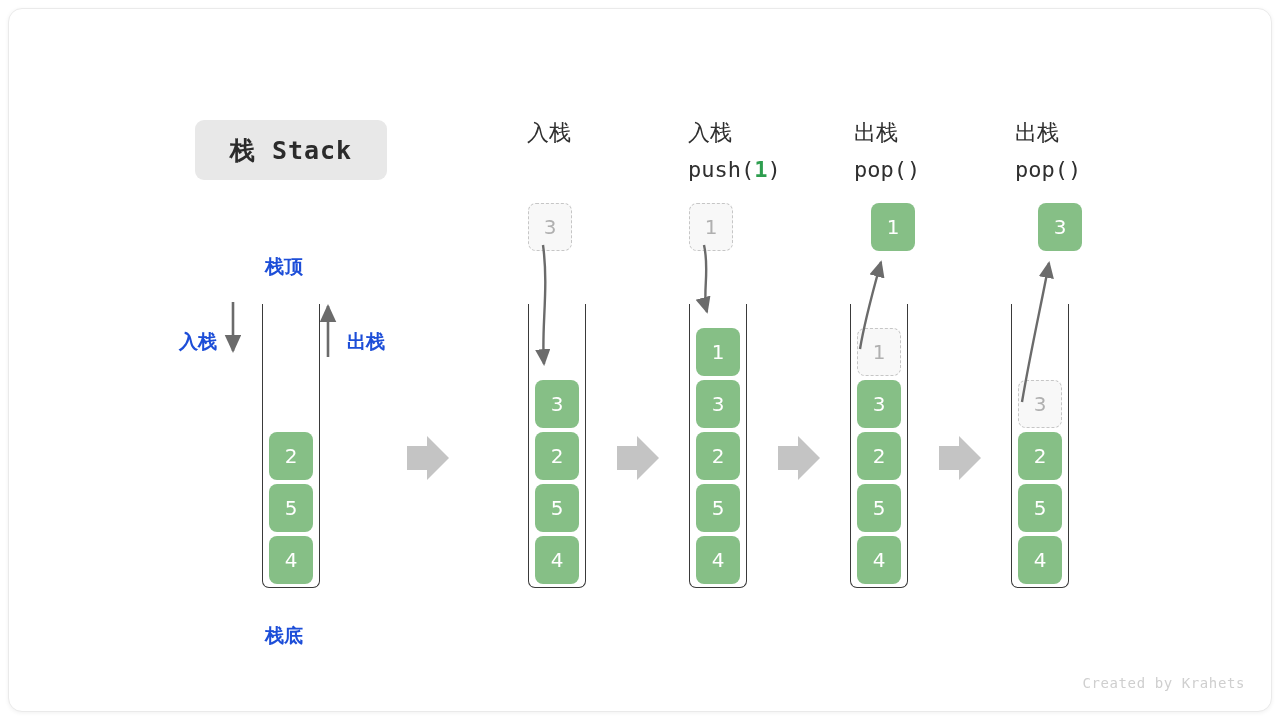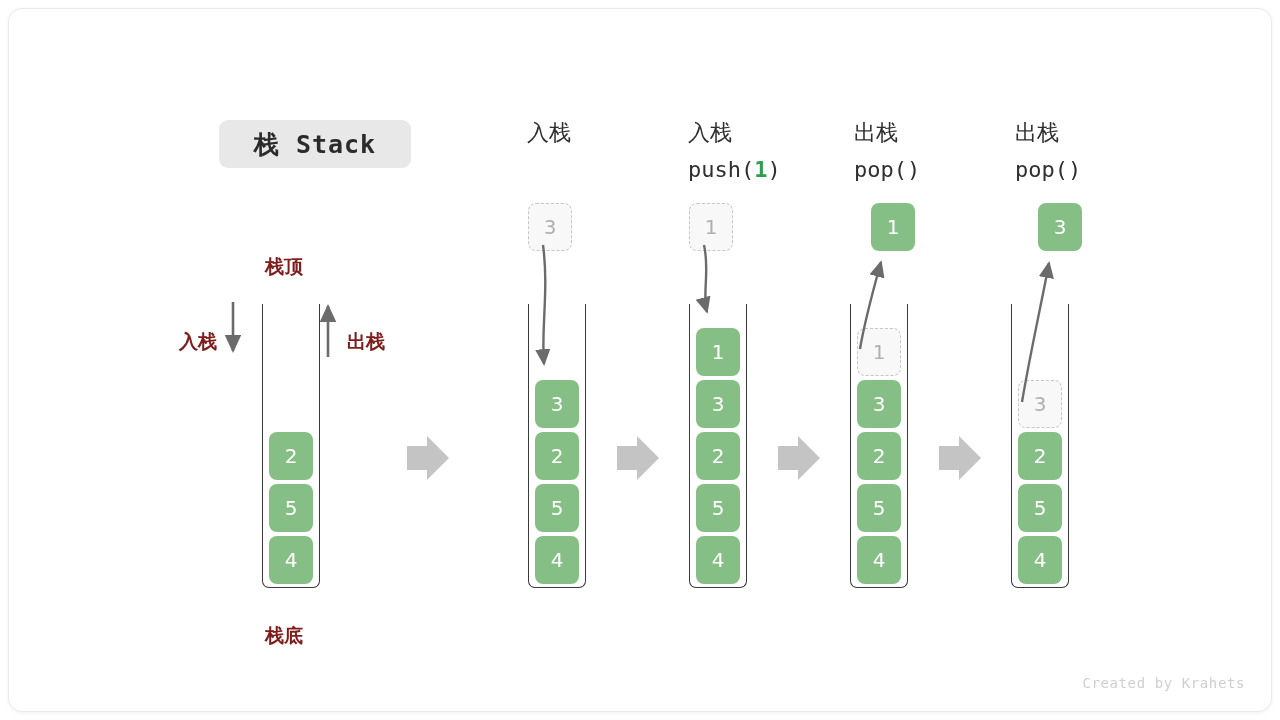--- a/index.html
+++ b/index.html
@@ -15,34 +15,33 @@
     background:#ffffff;
     border:1px solid #eaeaea;
     border-radius:14px;
     box-shadow:0 1px 4px rgba(0,0,0,0.06);
     overflow:hidden;
   }
 
   
   #title-chip{
     position:absolute;left:186px;top:111px;
-    width:192px;height:48px;
+    width:192px;height:60px;
     background:#e8e8e8;border-radius:9px;
     display:flex;align-items:center;justify-content:center;
     font-family:"DejaVu Sans Mono","Liberation Mono",monospace;
     font-size:25px;font-weight:bold;color:#2b2b2b;
     letter-spacing:1px;
-    margin-left:24px;
   }
 
   
   .cn-label{
     position:absolute;
     font-family:"DejaVu Sans","Liberation Sans",sans-serif;
-    font-weight:bold;font-size:19px;color:#7f1d1d;
+    font-weight:bold;font-size:19px;color:#1d4ed8;
     white-space:nowrap;
   }
 
   .col-head{
     position:absolute;
     width:160px;
     text-align:left;
     font-family:"DejaVu Sans Mono","Liberation Mono",monospace;
     font-size:22px;color:#2f2f2f;
     line-height:37px;

